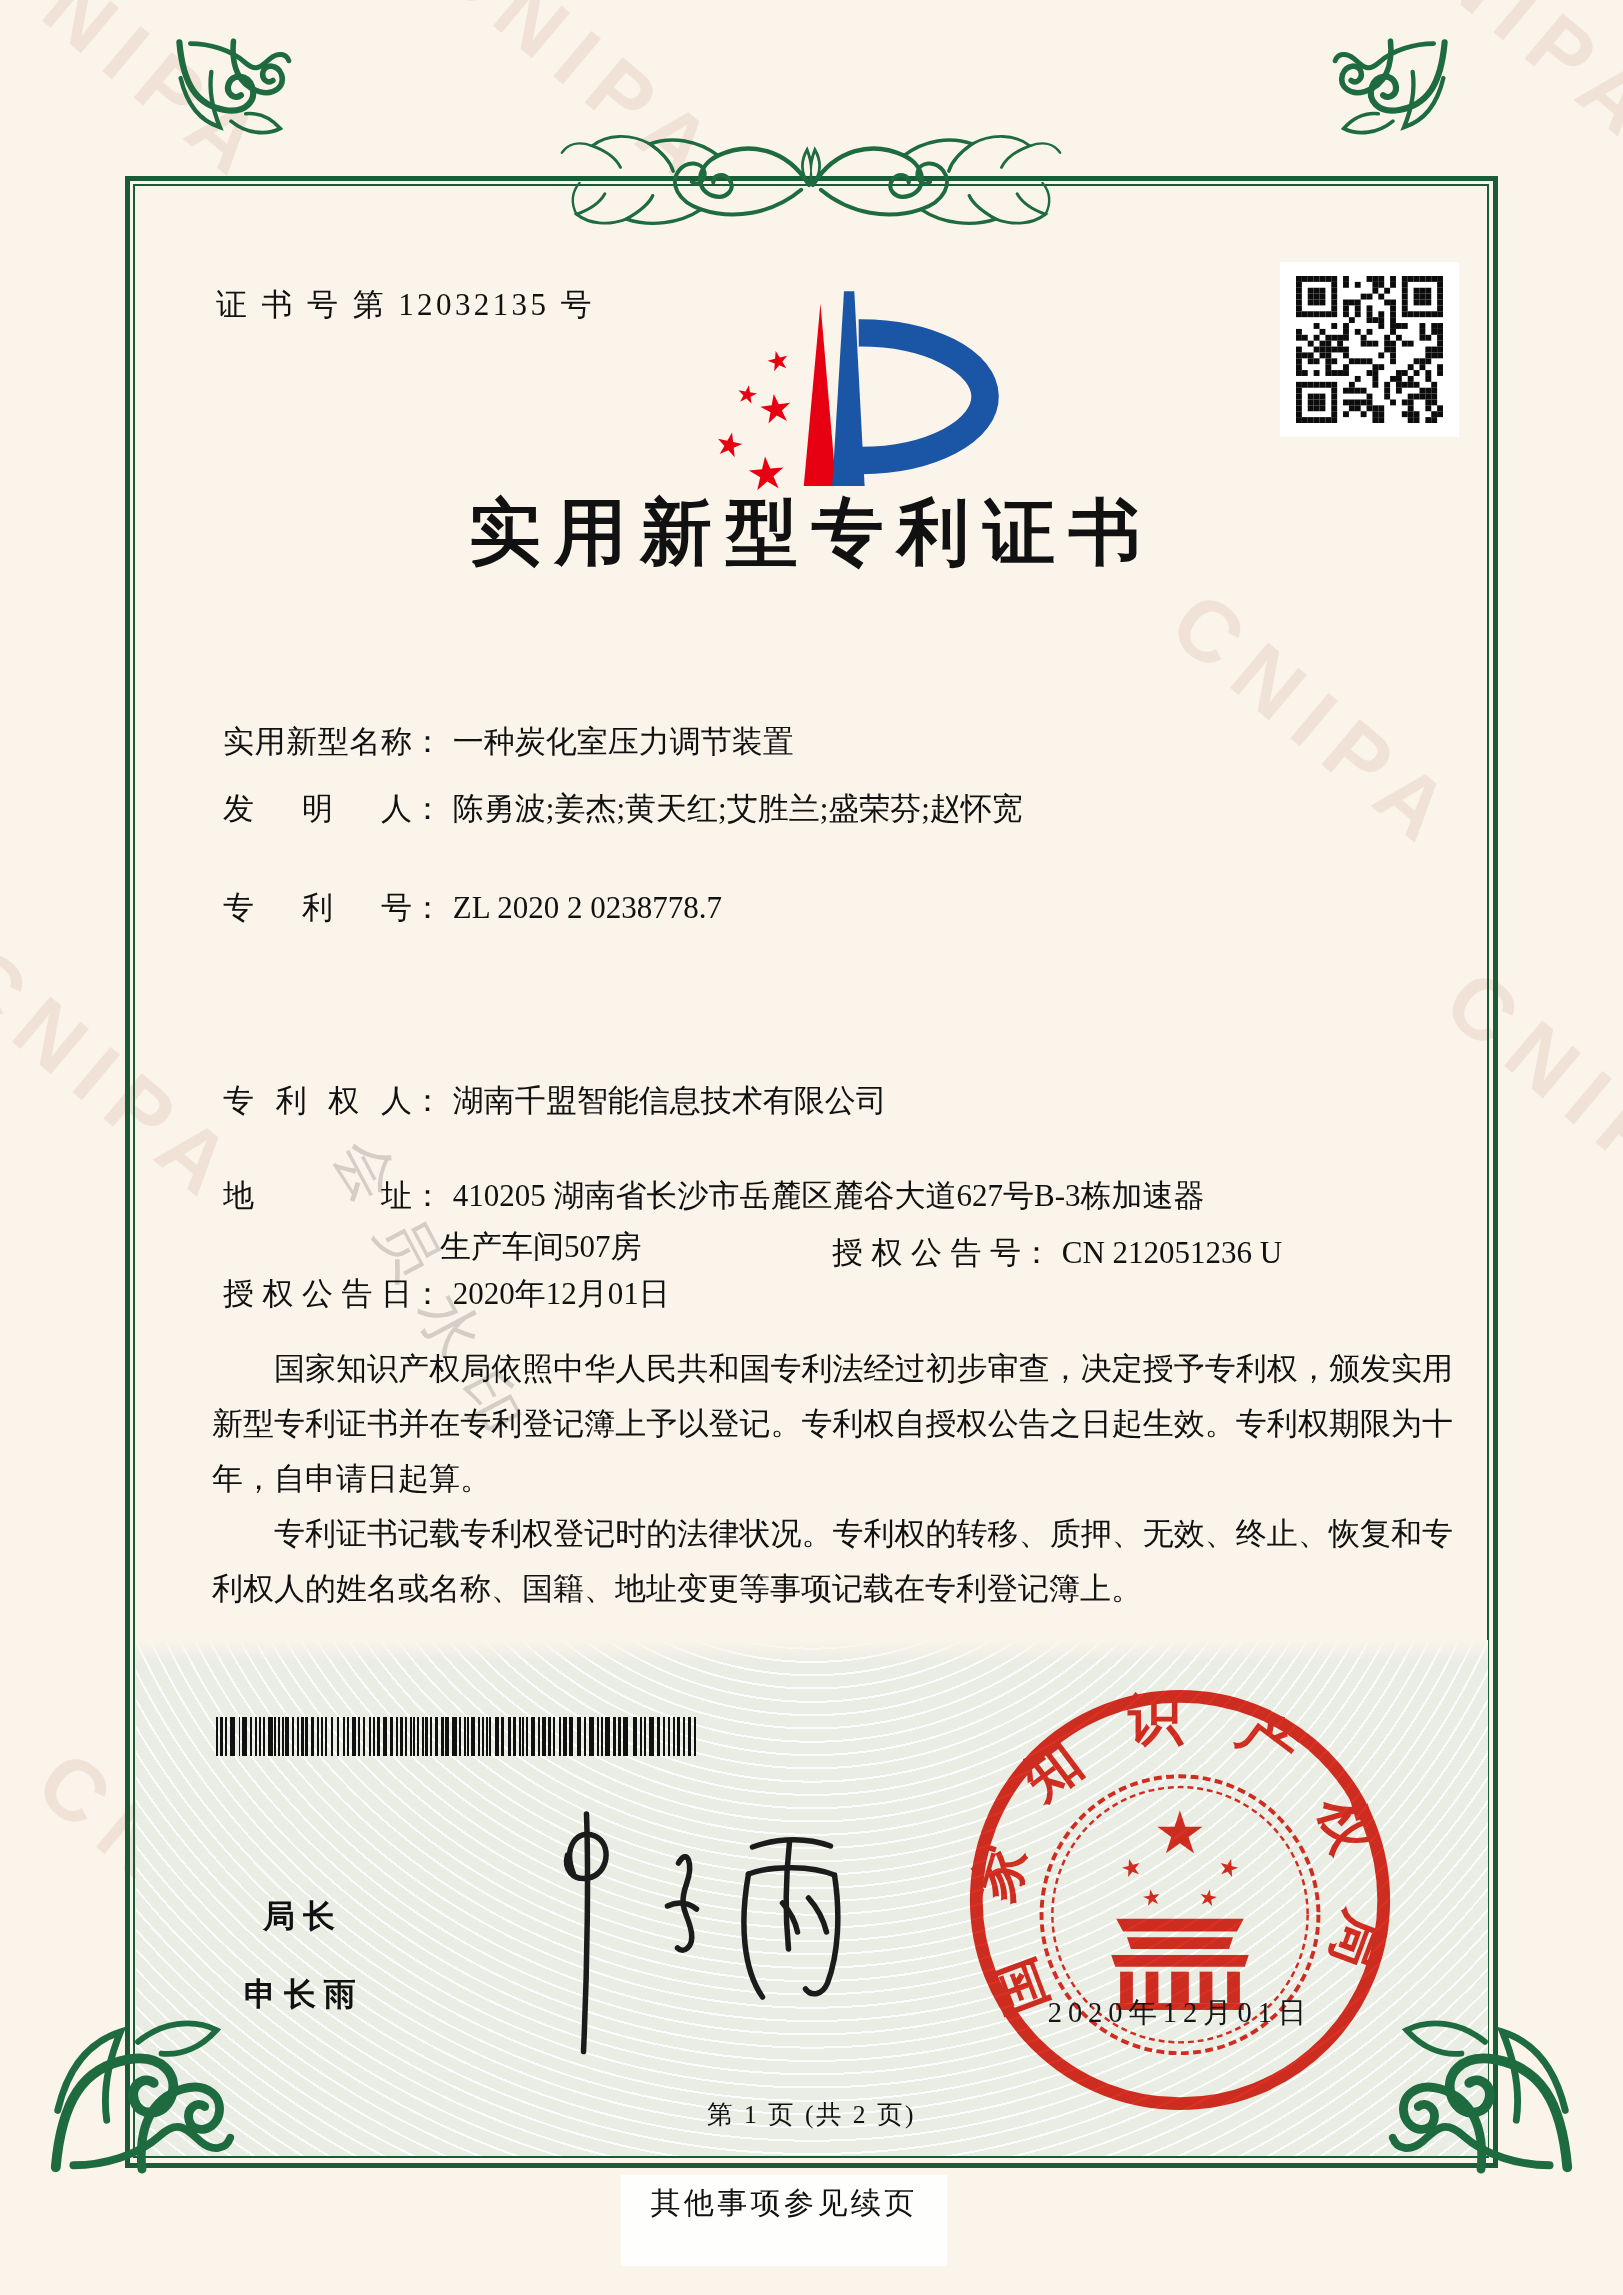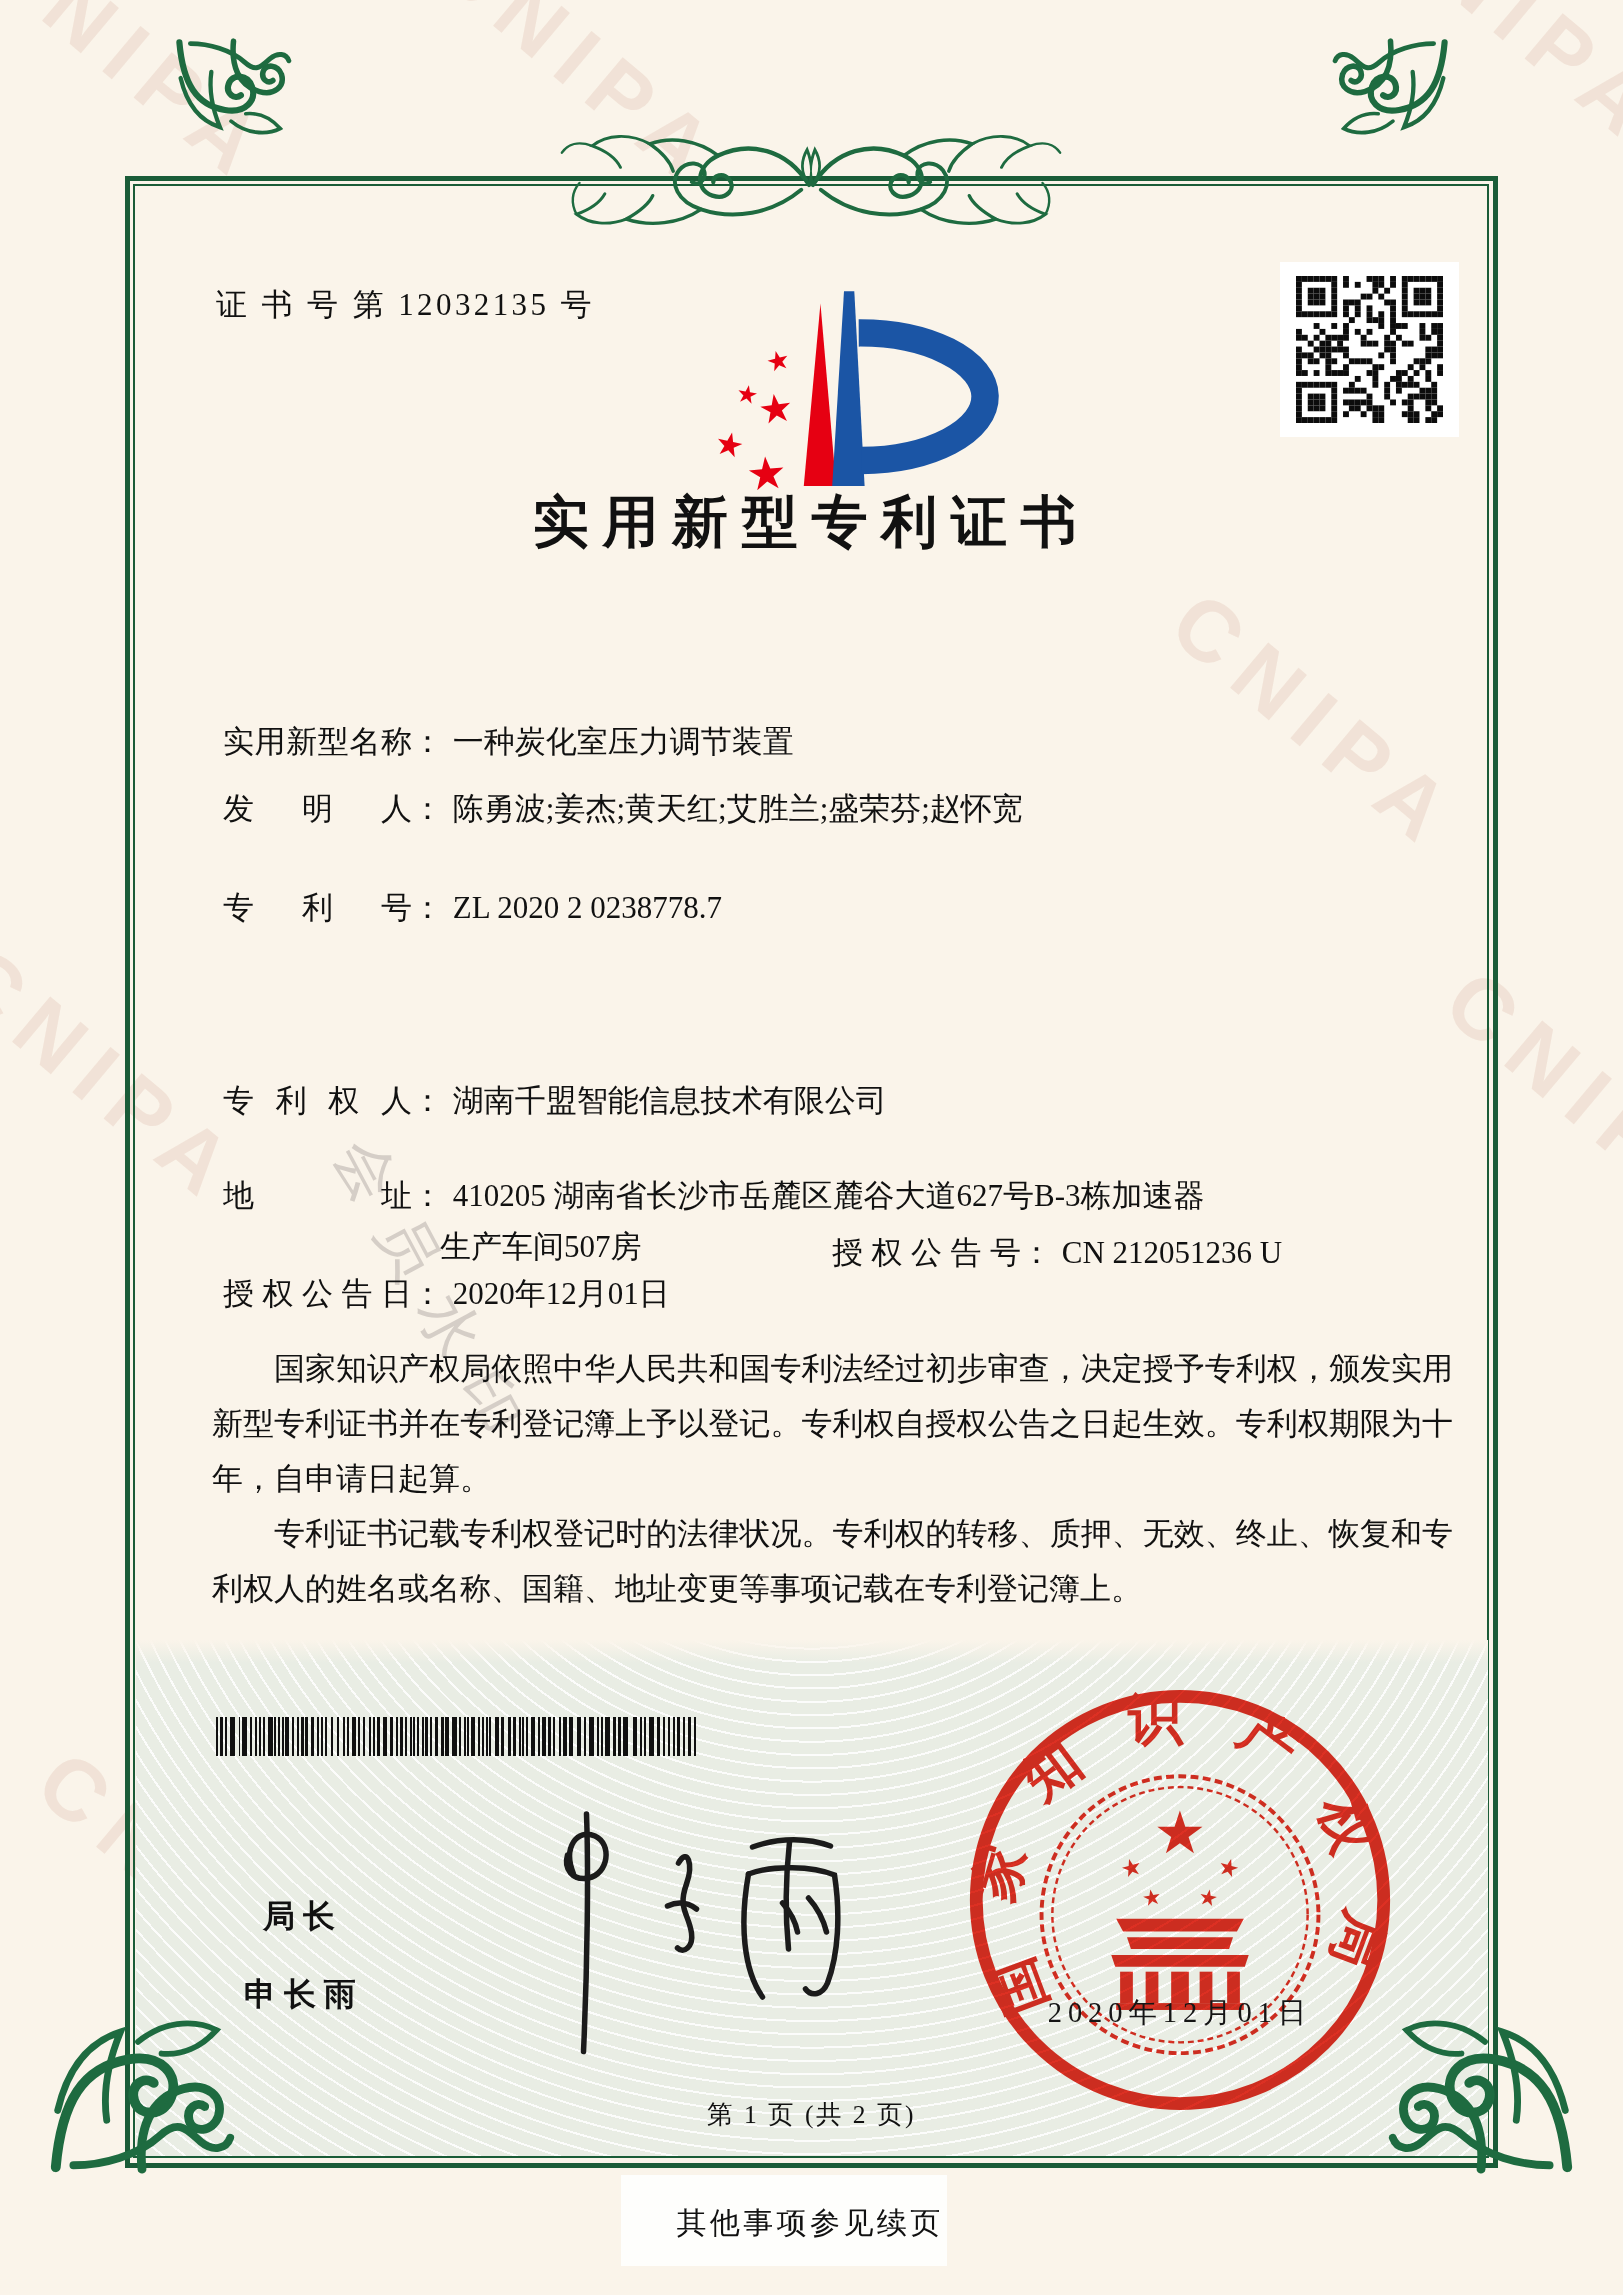--- a/index.html
+++ b/index.html
@@ -61,21 +61,21 @@
   .top-ornament{position:absolute;left:557px;top:122px;width:508px;height:118px;color:var(--ornament_green);}
   .top-ornament svg{position:absolute;top:0;width:254px;height:118px;}
   .orn-left{left:0;}
   .orn-right{left:254px;transform:scaleX(-1);}
   
   .cert-no{position:absolute;left:216px;top:284px;font-size:31px;letter-spacing:3.4px;}
   .logo{position:absolute;left:687px;top:264px;width:314px;height:231px;}
   .qr-box{position:absolute;left:1280px;top:262px;width:179px;height:175px;background:#fff;}
   .qr-box svg{position:absolute;left:15.7px;top:13.7px;}
   .title{position:absolute;left:0;top:485px;width:100%;text-align:center;
-    font-size:56px;font-weight:bold;letter-spacing:13.7px;}
+    font-size:72px;font-weight:bold;letter-spacing:13.7px;}
   
   .f-row{position:absolute;left:223px;font-size:31px;white-space:nowrap;}
   .f-label{display:inline-block;width:189px;text-align:justify;text-align-last:justify;vertical-align:bottom;}
   .f-value{margin-left:9.8px;}
   .r-name{top:721px;}
   .r-inventor{top:788px;}
   .r-patno{top:887px;}
   .r-filing{top:984px;}
   .r-patentee{top:1080px;}
   .r-address{top:1175px;}
@@ -95,21 +95,21 @@
   .director-label{top:1895px;margin-left:19px;}
   .director-name{top:1973px;}
   .signature{position:absolute;left:496px;top:1799px;width:393px;height:260px;}
   .seal{position:absolute;left:964px;top:1684px;width:432px;height:432px;
     mix-blend-mode:multiply;opacity:0.95;}
   .seal-date{position:absolute;left:964px;top:1994px;width:432px;text-align:center;
     font-size:28.5px;letter-spacing:5.9px;color:#151515;}
   .page-info{position:absolute;left:0;top:2097px;width:100%;text-align:center;
     font-size:25.5px;letter-spacing:2.5px;}
   .cont-strip{position:absolute;left:621px;top:2175px;width:326px;height:91px;background:#fefefc;}
-  .cont-note{margin-top:28px;width:100%;text-align:center;font-size:30px;letter-spacing:3.4px;padding-left:26px;}
+  .cont-note{margin-top:8px;width:100%;text-align:center;font-size:30px;letter-spacing:3.4px;}
 </style>
 </head>
 <body>
 
 <svg width="0" height="0" style="position:absolute">
   <defs>
     <symbol id="curl" viewBox="0 0 200 200">
       <g fill="none" stroke="currentColor" stroke-linecap="round">
         <path stroke-width="10" d="M12,188 C18,120 40,86 86,78 C120,72 138,94 130,116 C123,136 98,138 92,120 C87,105 102,94 112,102"></path>
         <path stroke-width="9" d="M100,190 C96,150 108,118 142,108 C166,101 184,116 178,136 C172,152 152,154 148,140 C145,128 156,120 164,126"></path>

